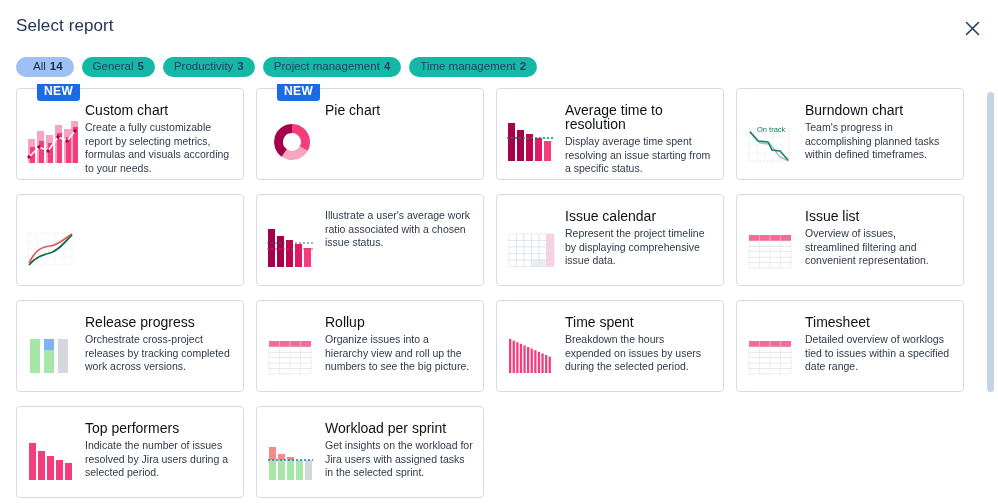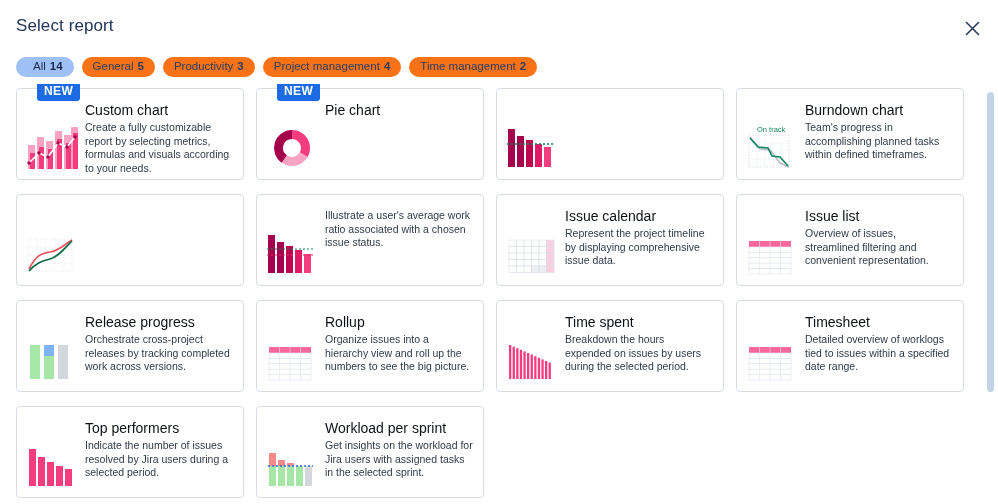--- a/index.html
+++ b/index.html
@@ -23,21 +23,21 @@
   }
   .close-btn svg { display: block; }
 
   .chips {
     position: absolute; left: 16px; top: 57px;
     display: flex; gap: 8px; align-items: center;
   }
   .chip {
     display: inline-flex; align-items: baseline; gap: 4px;
     padding: 3px 11px 4px; border-radius: 12px;
-    background: #f97316; color: #2c3e63;
+    background: #14b8a6; color: #2c3e63;
     font-size: 11.5px; line-height: 13px; cursor: pointer; white-space: nowrap;
   }
   .chip.active { background: #9fc0f5; color: #1b2b4d; padding-left: 17px; }
   .chip .cnt { font-weight: 700; }
 
   .grid-wrap {
     position: absolute; left: 0; top: 84px; right: 0; bottom: 0;
     overflow: hidden;
   }
   .grid {
@@ -50,21 +50,21 @@
     display: flex; align-items: flex-start; padding: 10px 10px 10px 8px;
     cursor: pointer; overflow: visible;
   }
   .badge-new {
     position: absolute; left: 20px; top: -7px; z-index: 3;
     background: #1d6ae5; color: #fff; font-size: 12px; font-weight: 700;
     letter-spacing: .4px; padding: 2px 7px 3px; border-radius: 3px;
   }
   .thumb {
     width: 56px; min-width: 56px; height: 62px; margin-top: 12px;
-    display: flex; align-items: flex-end; justify-content: center;
+    display: flex; align-items: center; justify-content: center;
   }
   .card-body { padding-left: 4px; padding-top: 4px; flex: 1; min-width: 0; }
   .card-title {
     font-size: 14px; font-weight: 400; color: #0d1117;
     line-height: 14px; margin-bottom: 4px;
   }
   .card-desc {
     font-size: 10.5px; color: #2f3a4a; line-height: 13.5px;
   }
 
@@ -161,20 +161,24 @@
         <div class="card">
           <div class="thumb">
             <svg width="54" height="50" viewBox="0 0 54 50">
               <rect x="2" y="6" width="7" height="38" fill="#a4004b"></rect>
               <rect x="11" y="13" width="7" height="31" fill="#a4004b"></rect>
               <rect x="20" y="17" width="7" height="27" fill="#c0064f"></rect>
               <rect x="29" y="21" width="7" height="23" fill="#e01a66"></rect>
               <rect x="38" y="24" width="7" height="20" fill="#f53d7d"></rect>
               <line x1="1" y1="21" x2="47" y2="21" stroke="#12855a" stroke-width="1.3" stroke-dasharray="2,2"></line>
             </svg>
+          </div>
+          <div class="card-body">
+            <div class="card-title">Average time to resolution</div>
+            <div class="card-desc">Display average time spent resolving an issue starting from a specific status.</div>
           </div>
         </div>
         <div class="card">
           <div class="thumb" style="position: relative;">
             <svg width="54" height="50" viewBox="0 0 54 50">
               <rect x="3" y="12" width="40" height="32" fill="#ffffff" stroke="#c9d4e4" stroke-width="0.7" stroke-dasharray="1.5,1.5"></rect>
               <line x1="11" y1="12" x2="11" y2="44" stroke="#dfe6f0" stroke-width="0.7" stroke-dasharray="1.5,1.5"></line>
               <line x1="19" y1="12" x2="19" y2="44" stroke="#dfe6f0" stroke-width="0.7" stroke-dasharray="1.5,1.5"></line>
               <line x1="27" y1="12" x2="27" y2="44" stroke="#dfe6f0" stroke-width="0.7" stroke-dasharray="1.5,1.5"></line>
               <line x1="35" y1="12" x2="35" y2="44" stroke="#dfe6f0" stroke-width="0.7" stroke-dasharray="1.5,1.5"></line>

